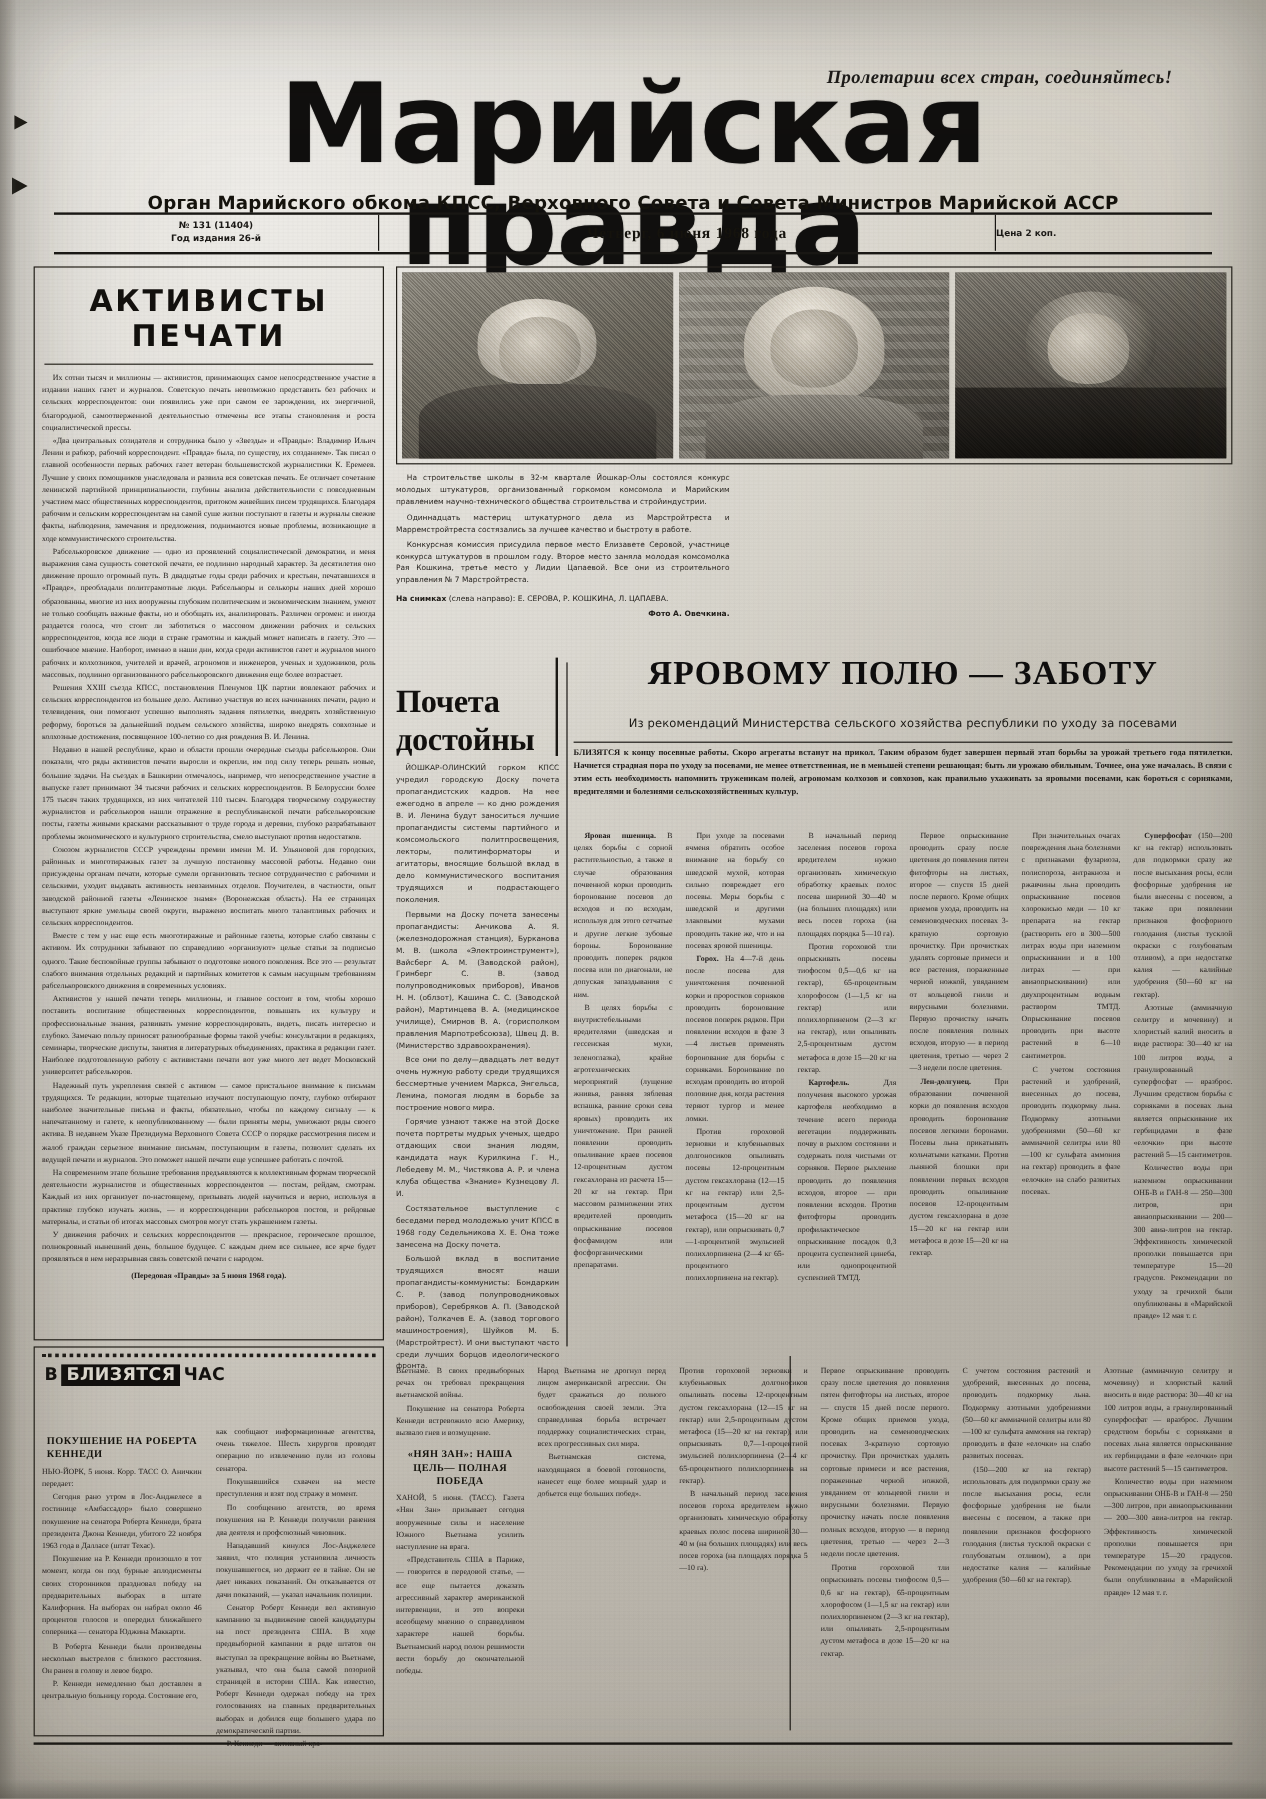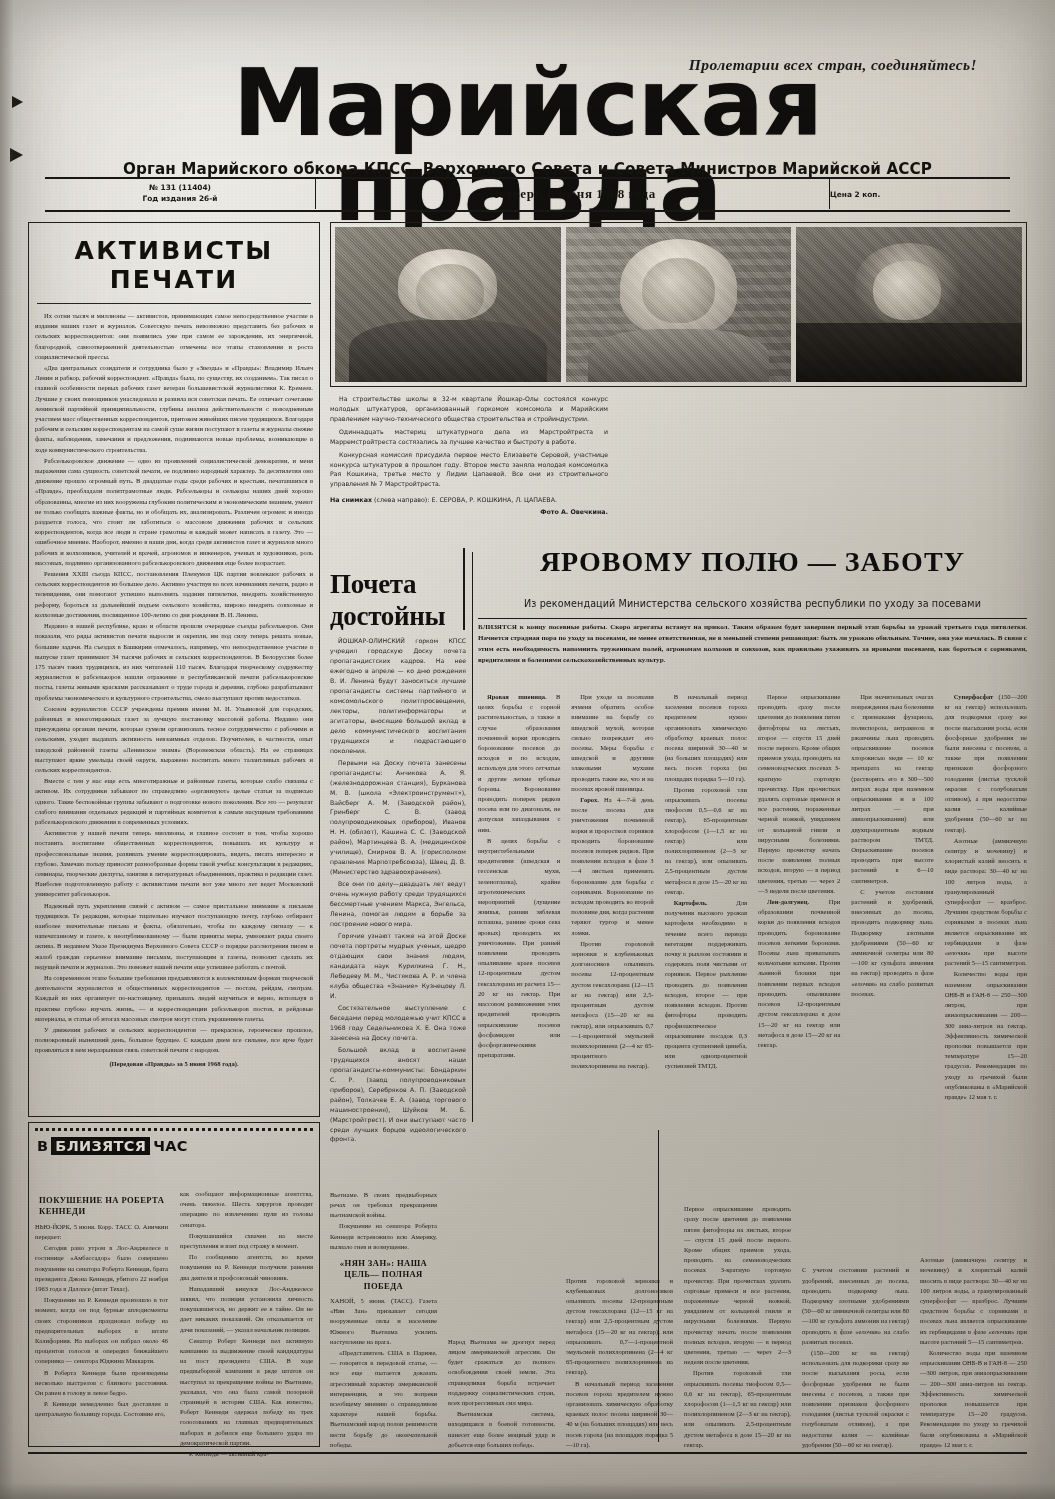--- a/index.html
+++ b/index.html
@@ -148,21 +148,21 @@
     border:1.5px solid #232019;box-sizing:border-box;padding:5px 6px;}
   .lh{display:flex;align-items:center;gap:3px;justify-content:flex-start;margin:4px 0 7px 2px;}
   .lh span{font-family:"DejaVu Sans",sans-serif;font-weight:700;font-size:14.5px;color:#141210;letter-spacing:.3px;}
   .lh .inv{background:#141210;color:#ddd9d0;padding:1px 4px;}
   .dotrule{border-top:3px dotted #201d19;margin:0 0 6px 0;}
   .sh{text-align:center;font-family:"Liberation Serif",serif;font-weight:700;
      font-size:8.6px;line-height:1.32;letter-spacing:.4px;margin:6px 0 4px 0;color:#17150f;}
   .bot-cols{display:flex;gap:12px;margin-top:34px;}
   .bcol{flex:1;}
 
-  .bottom-right{position:absolute;left:302px;top:4px;width:697px;height:325px;display:flex;gap:11px;align-items:flex-end;}
+  .bottom-right{position:absolute;left:302px;top:16px;width:697px;height:325px;display:flex;gap:11px;}
   .brcol{flex:1;}
 
   .footrule{position:absolute;left:28px;top:1452px;width:999px;border-top:2px solid #1b1916;}
   .edge-l{position:absolute;left:0;top:0;width:14px;height:1499px;
      background:linear-gradient(90deg, rgba(90,86,78,.45), rgba(90,86,78,0));}
   .edge-b{position:absolute;left:0;bottom:0;width:1055px;height:16px;
      background:linear-gradient(0deg, rgba(85,81,73,.5), rgba(85,81,73,0));}
 </style>
 </head>
 <body>

